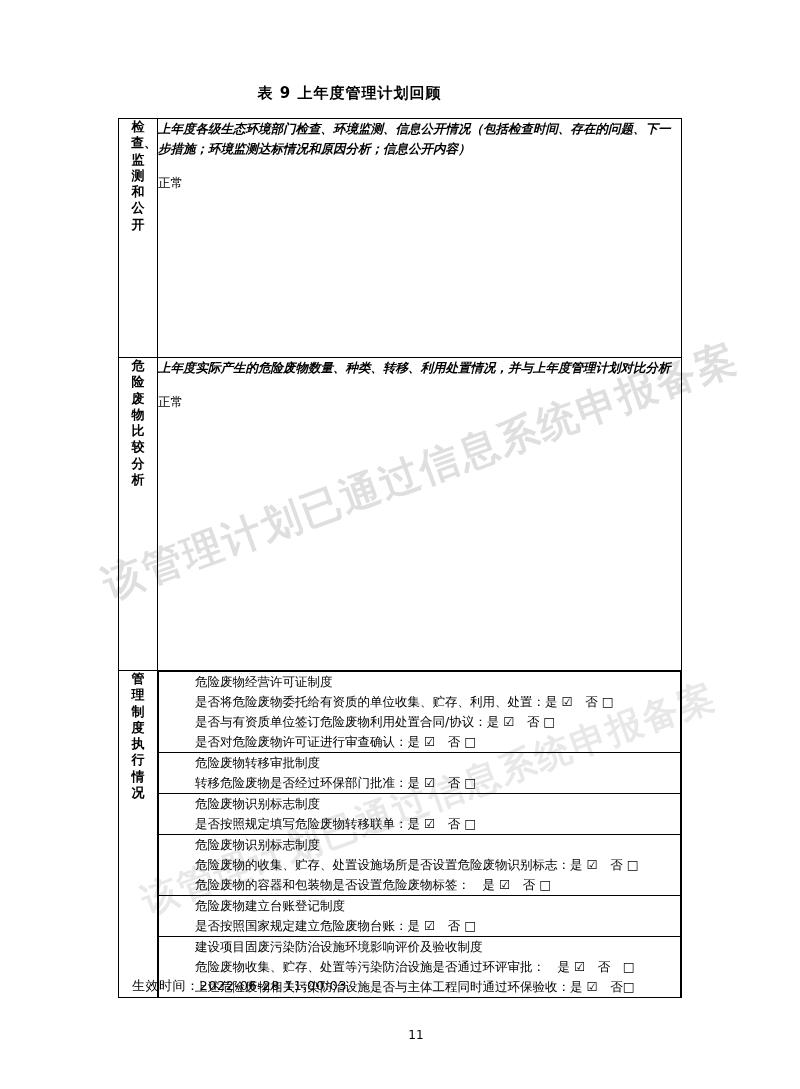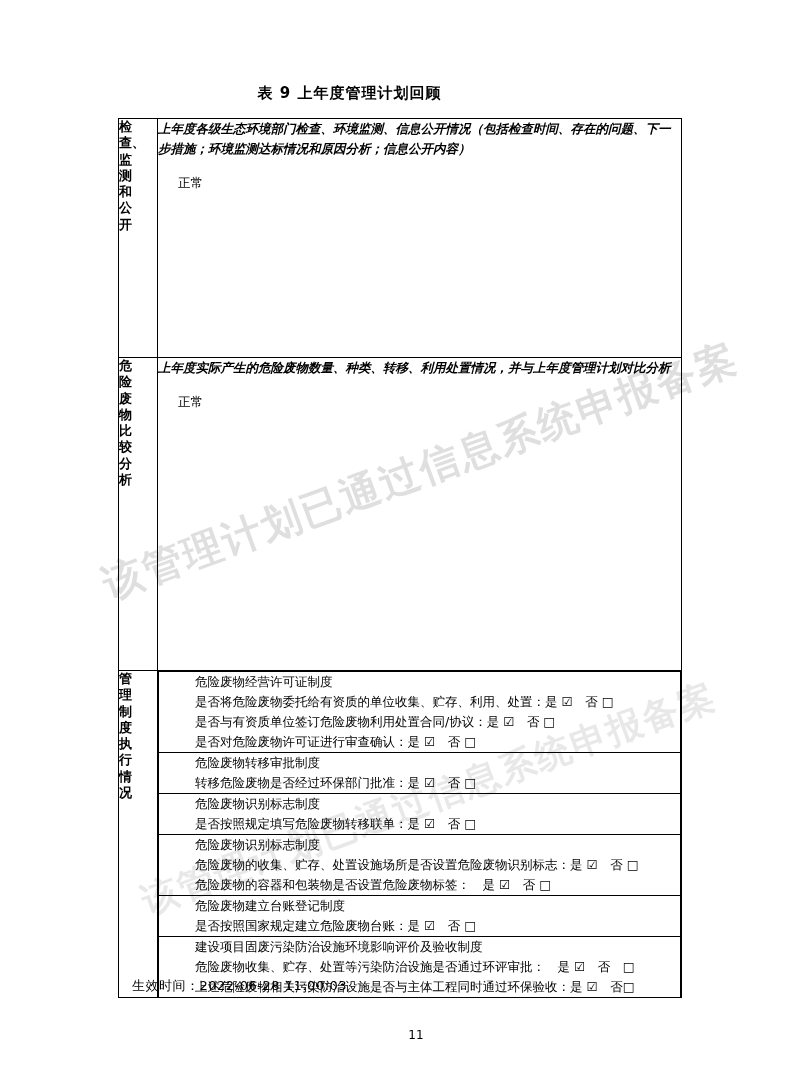--- a/index.html
+++ b/index.html
@@ -62,20 +62,21 @@
     table-layout: fixed;
     z-index: 10;
   }
   table.main td {
     border: 1px solid #000;
     vertical-align: top;
     padding: 0;
   }
   .rowlabel {
     width: 38px;
+    text-align: center;
     vertical-align: middle;
     font-size: 13px;
     font-weight: bold;
     line-height: 1.25;
     padding: 4px 2px;
   }
   .rowlabel span {
     display: inline-block;
     width: 14px;
     word-break: break-all;
@@ -90,21 +91,20 @@
     font-style: italic;
     font-weight: bold;
     font-family: "DejaVu Sans", sans-serif;
     font-size: 12.5px;
     line-height: 1.6;
   }
   .answer {
     margin-top: 14px;
     font-size: 12.5px;
     font-family: "DejaVu Sans", sans-serif;
-    margin-left: 20px;
   }
   .sub-table {
     width: 100%;
     border-collapse: collapse;
     table-layout: fixed;
   }
   .sub-table td {
     border: none;
     border-bottom: 1px solid #000;
     padding: 4px 6px 5px 8px;

